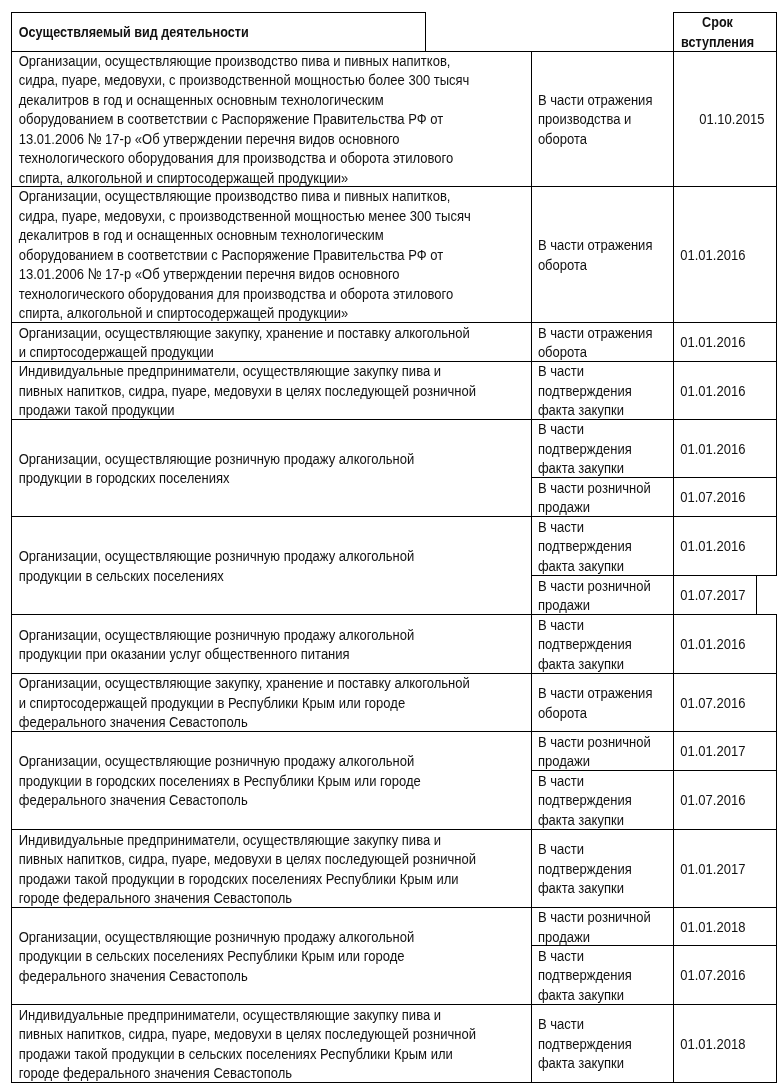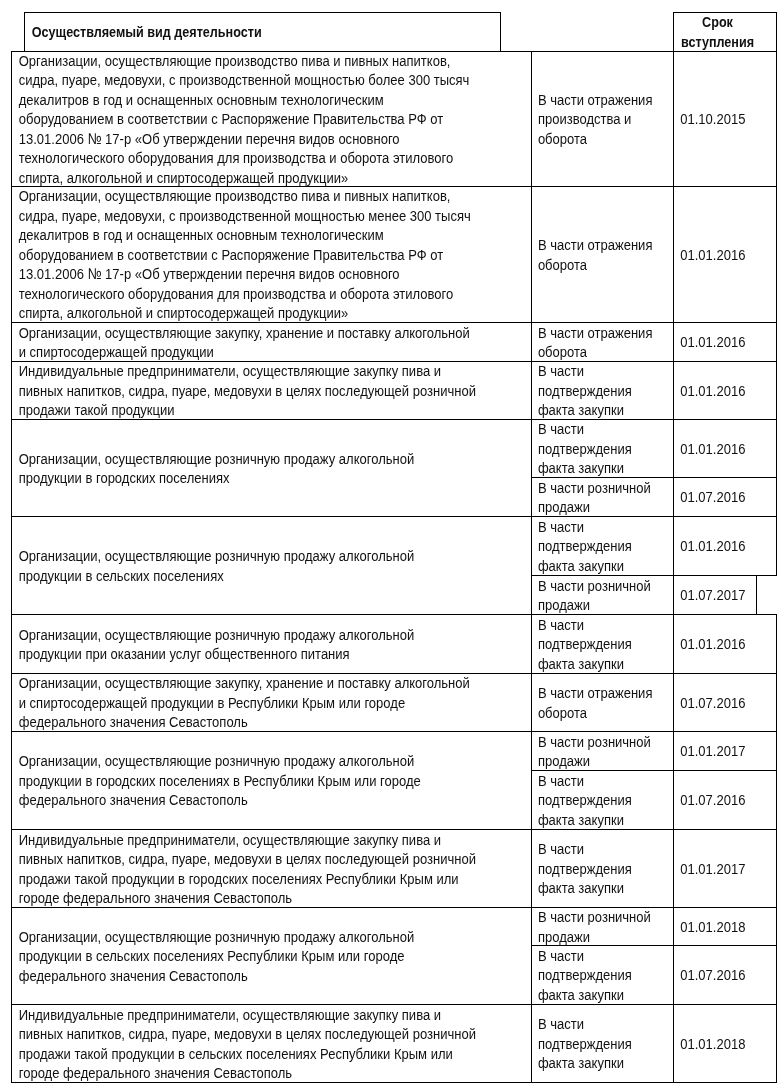--- a/index.html
+++ b/index.html
@@ -12,21 +12,21 @@
   .c3 { justify-content: flex-start; }
   .c3 .txt { transform-origin: center center; }
   .hdr .txt { font-weight: bold; font-size: 15px; }
   .hdr.c3 .txt { text-align: center; line-height: 20px; }
   .line { display: block; }
 </style>
 </head>
 <body>
 
 <div id="tbl">
-  <div class="cell c1 hdr" style="left:13px;top:0;width:477px;height:40px;">
+  <div class="cell c1 hdr" style="left:0;top:0;width:415px;height:40px;">
     <div class="txt">Осуществляемый вид деятельности</div>
   </div>
   <div class="cell c3 hdr" style="left:662px;top:0;width:104px;height:40px;">
     <div class="txt">
       <span class="line">Срок</span>
       <span class="line">вступления</span>
     </div>
   </div>
 <div class="cell c1" style="left: 0px; top: 39px; width: 521px; height: 136px;">
       <div class="txt">
@@ -39,21 +39,21 @@
         <span class="line">спирта, алкогольной и спиртосодержащей продукции»</span>
       </div>
     </div>
     <div class="cell c2" style="left: 520px; top: 39px; width: 143px; height: 136px;">
       <div class="txt">
         <span class="line">В части отражения</span>
         <span class="line">производства и</span>
         <span class="line">оборота</span>
       </div>
     </div>
-    <div class="cell c3" style="left: 662px; top: 39px; width: 104px; height: 136px;">
+    <div class="cell c3" style="left: 662px; top: 39px; width: 104px; height: 136px; padding-left: 19px;">
       <div class="txt">01.10.2015</div>
     </div>
     <div class="cell c1" style="left: 0px; top: 174px; width: 521px; height: 137px;">
       <div class="txt">
         <span class="line">Организации, осуществляющие производство пива и пивных напитков,</span>
         <span class="line">сидра, пуаре, медовухи, с производственной мощностью менее  300 тысяч</span>
         <span class="line">декалитров в год и оснащенных основным технологическим</span>
         <span class="line">оборудованием в соответствии с Распоряжение Правительства РФ от</span>
         <span class="line">13.01.2006 № 17-р «Об утверждении перечня видов основного</span>
         <span class="line">технологического оборудования для производства и оборота этилового</span>

